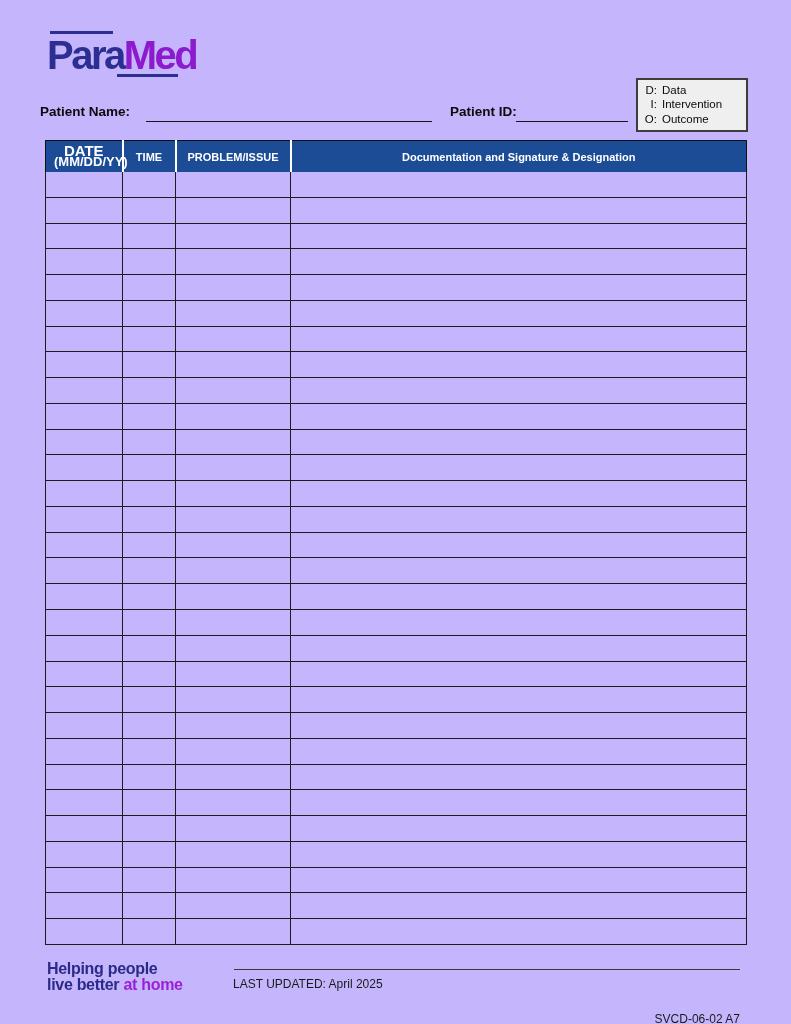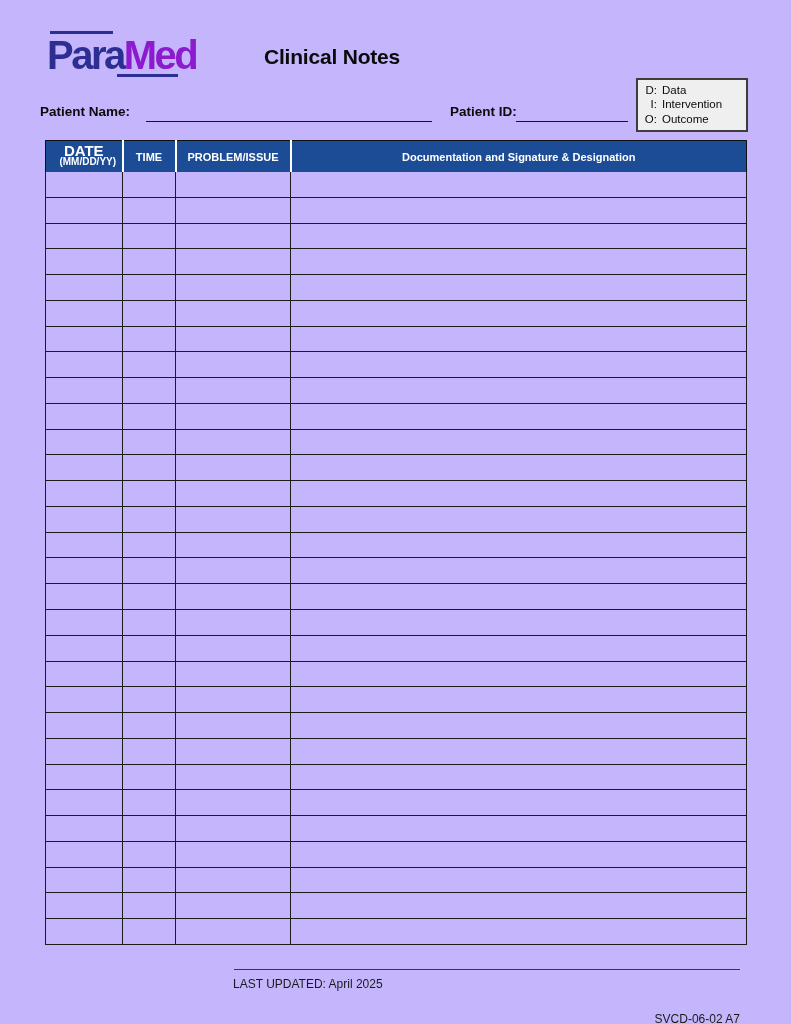--- a/index.html
+++ b/index.html
@@ -123,21 +123,21 @@
     padding: 0;
     vertical-align: middle;
     text-align: center;
     font-size: 11px;
     font-weight: bold;
     border-right: 2px solid #ffffff;
     border-bottom: 0;
   }
   table.notes th:last-child { border-right: 0; }
   .th-main { font-size: 15px; line-height: 12px; }
-  .th-sub  { font-size: 10px; line-height: 10.5px; font-weight: bold; padding-left: 8px; }
+  .th-sub  { font-size: 13px; line-height: 10.5px; font-weight: bold; padding-left: 8px; }
   .th-doc  { font-size: 11.5px; }
   table.notes td {
     height: 24.77px;
     padding: 0 3px;
     border: 1px solid #1c1c1c;
     font-size: 11px;
   }
   table.notes tbody tr:first-child td { border-top: 0; }
 
   
@@ -178,21 +178,20 @@
 <body>
 
 <div class="page">
 
   <div>
     <div class="logo-topline"></div>
     <div class="logo-text"><span class="logo-para">Para</span><span class="logo-med">Med</span></div>
     <div class="logo-underline"></div>
   </div>
 
-  <h1 class="title">Clinical Notes</h1>
 
   <div class="legend">
     <div class="legend-row">
       <span class="legend-key">D:</span>
       <span class="legend-label">Data</span>
     </div>
     <div class="legend-row">
       <span class="legend-key">I:</span>
       <span class="legend-label">Intervention</span>
     </div>
@@ -403,17 +402,21 @@
         </tr>
         <tr>
           <td></td>
           <td></td>
           <td></td>
           <td></td>
         </tr>
       </tbody>
   </table>
 
+  <div class="tagline">
+    <div><span class="tag-navy">Helping people</span></div>
+    <div><span class="tag-navy">live better </span><span class="tag-purple">at home</span></div>
+  </div>
   <div class="footer-rule"></div>
   <div class="last-updated">LAST UPDATED: April 2025</div>
   <div class="doc-code">SVCD-06-02 A7</div>
 
 </div>
 
 </body></html>

